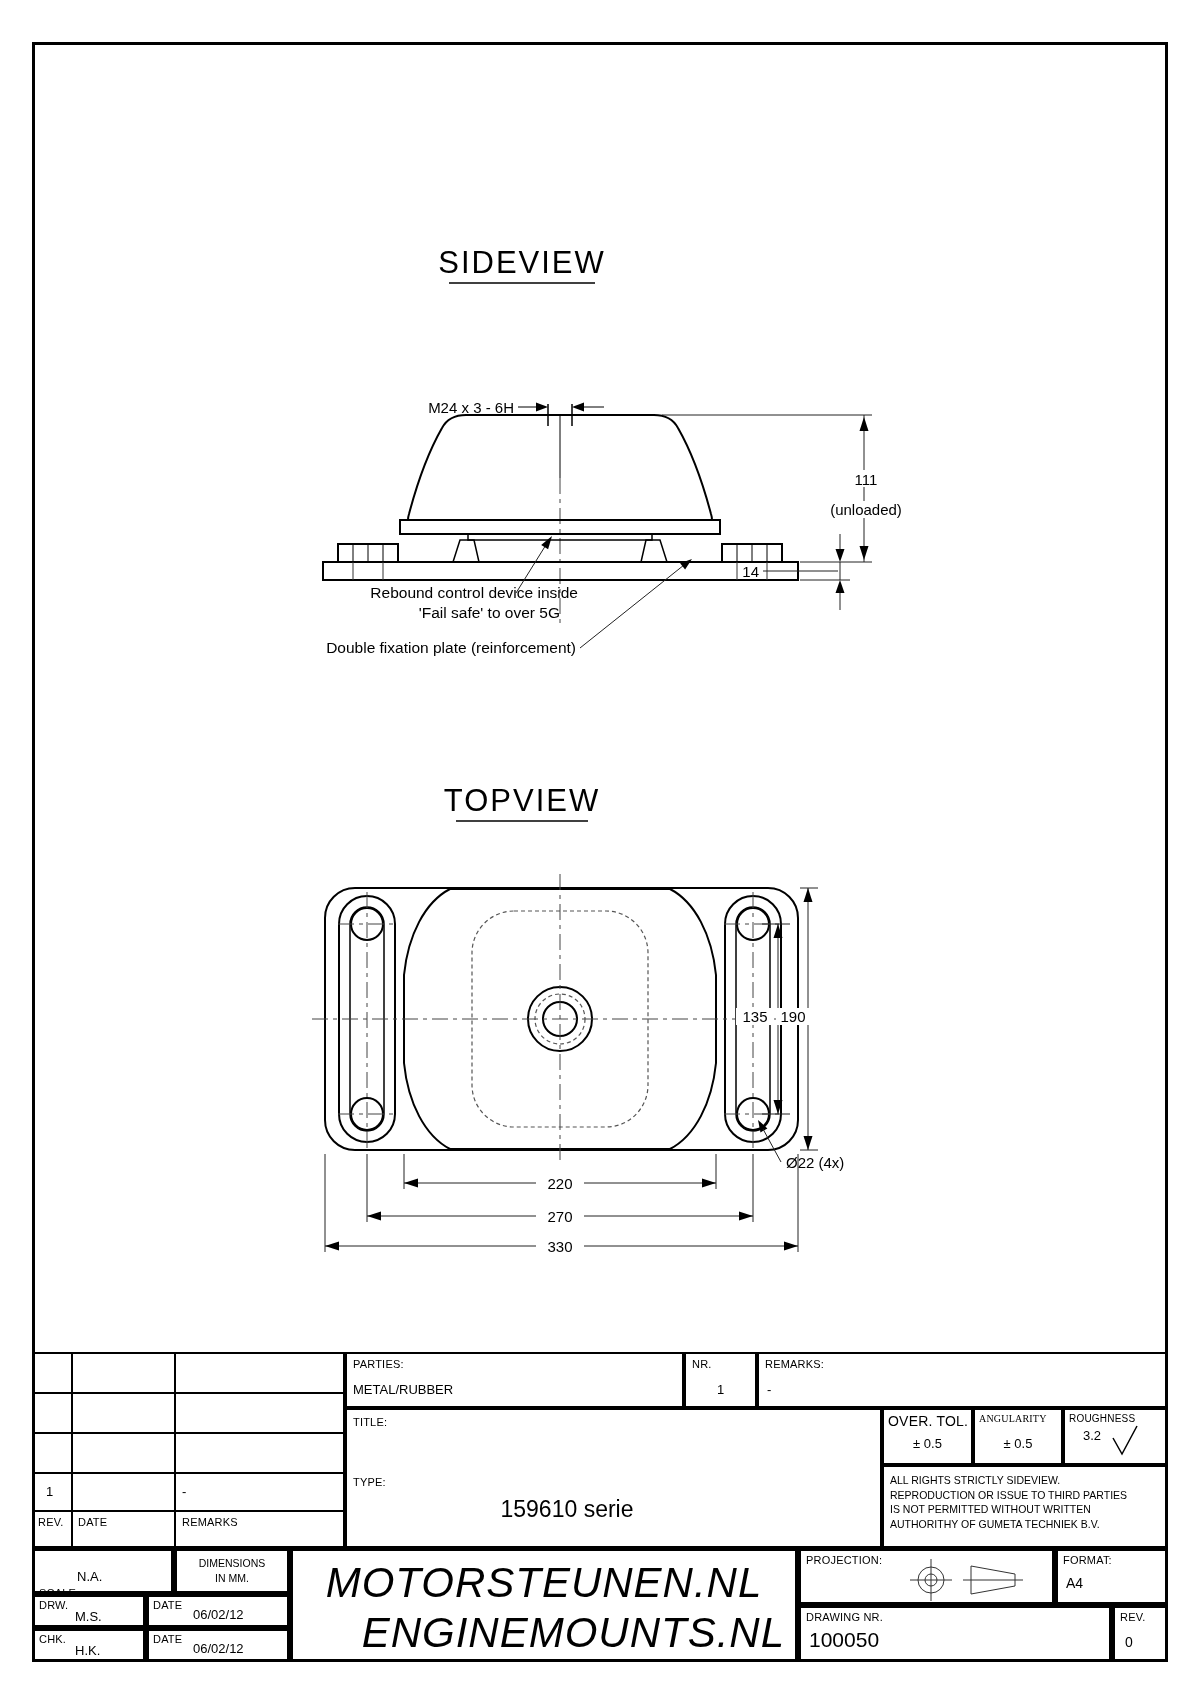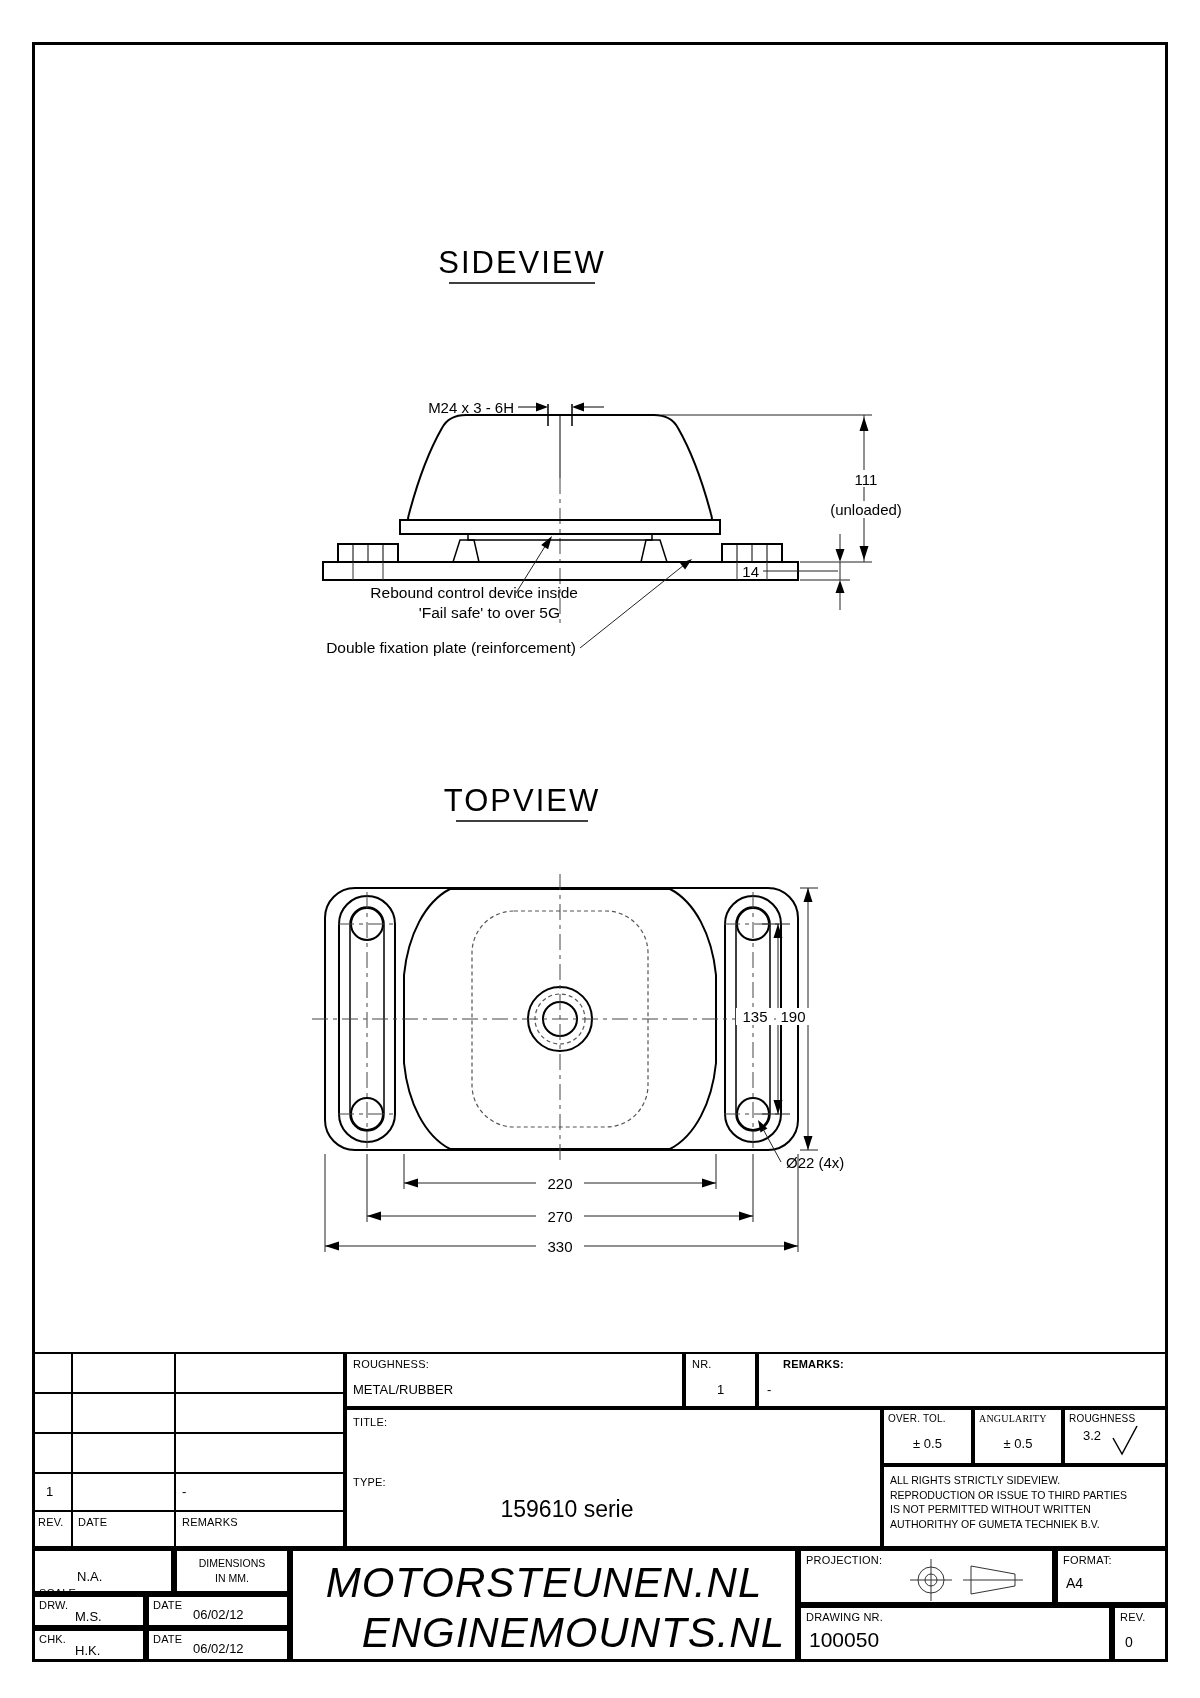--- a/index.html
+++ b/index.html
@@ -183,40 +183,40 @@
     <div style="position:absolute;left:0;top:156px;width:100%;height:2px;background:#000;"></div>
     <div class="val" style="left:12px;top:130px;"></div>
     <div class="val" style="left:12px;top:130px;">1</div>
     <div class="val" style="left:148px;top:130px;">-</div>
     <div class="lbl" style="left:4px;top:162px;">REV.</div>
     <div class="lbl" style="left:44px;top:162px;">DATE</div>
     <div class="lbl" style="left:148px;top:162px;">REMARKS</div>
   </div>
 
   <div class="box" style="left:345px;top:1352px;width:339px;height:56px;">
-    <div class="lbl" style="left:6px;top:4px;">ROUGHNESS:</div>
+    <div class="lbl" style="left:6px;top:4px;">PARTIES:</div>
     <div class="val" style="left:6px;top:28px;">METAL/RUBBER</div>
   </div>
   <div class="box" style="left:684px;top:1352px;width:73px;height:56px;">
     <div class="lbl" style="left:6px;top:4px;">NR.</div>
     <div class="val" style="left:0;top:28px;width:100%;text-align:center;">1</div>
   </div>
   <div class="box" style="left:757px;top:1352px;width:411px;height:56px;">
-    <div class="lbl" style="left:24px;top:4px;font-weight:bold;">REMARKS:</div>
+    <div class="lbl" style="left:6px;top:4px;">REMARKS:</div>
     <div class="val" style="left:8px;top:28px;">-</div>
   </div>
 
   <div class="box" style="left:345px;top:1408px;width:537px;height:140px;">
     <div class="lbl" style="left:6px;top:6px;">TITLE:</div>
     <div class="lbl" style="left:6px;top:66px;">TYPE:</div>
     <div class="big" style="left:50px;top:86px;width:340px;text-align:center;">159610 serie</div>
   </div>
 
   <div class="box" style="left:882px;top:1408px;width:91px;height:57px;">
-    <div class="lbl" style="left:4px;top:3px;font-size:10px;">OVER. TOL.</div>
+    <div class="lbl" style="left:4px;top:3px;font-size:14px;">OVER. TOL.</div>
     <div class="val" style="left:0;top:26px;width:100%;text-align:center;">± 0.5</div>
   </div>
   <div class="box" style="left:973px;top:1408px;width:90px;height:57px;">
     <div class="lbl" style="left:4px;top:3px;font-size:10px;font-family:Liberation Serif, serif;">ANGULARITY</div>
     <div class="val" style="left:0;top:26px;width:100%;text-align:center;">± 0.5</div>
   </div>
   <div class="box" style="left:1063px;top:1408px;width:105px;height:57px;">
     <div class="lbl" style="left:4px;top:3px;font-size:10px;">ROUGHNESS</div>
     <div class="val" style="left:18px;top:18px;">3.2</div>
     <svg width="30" height="34" style="position:absolute;left:46px;top:14px;">

